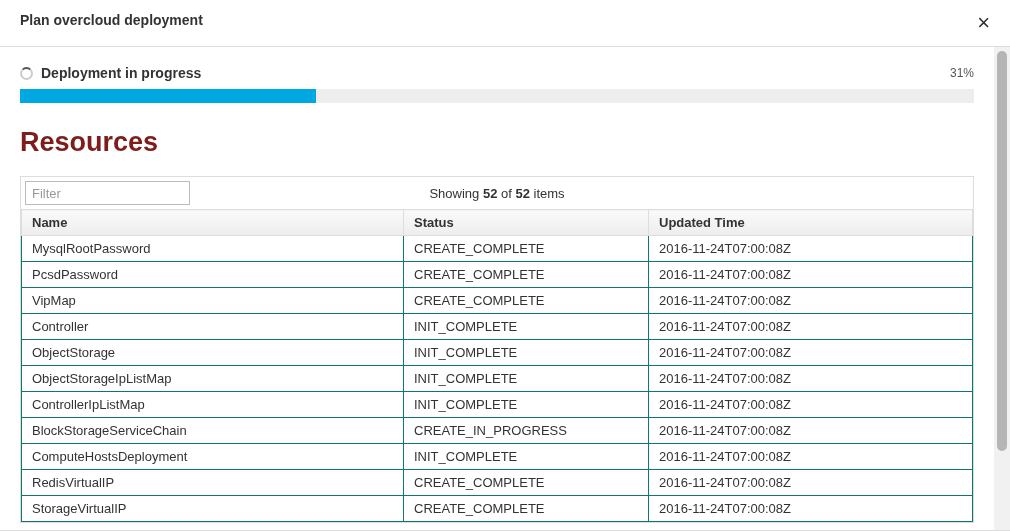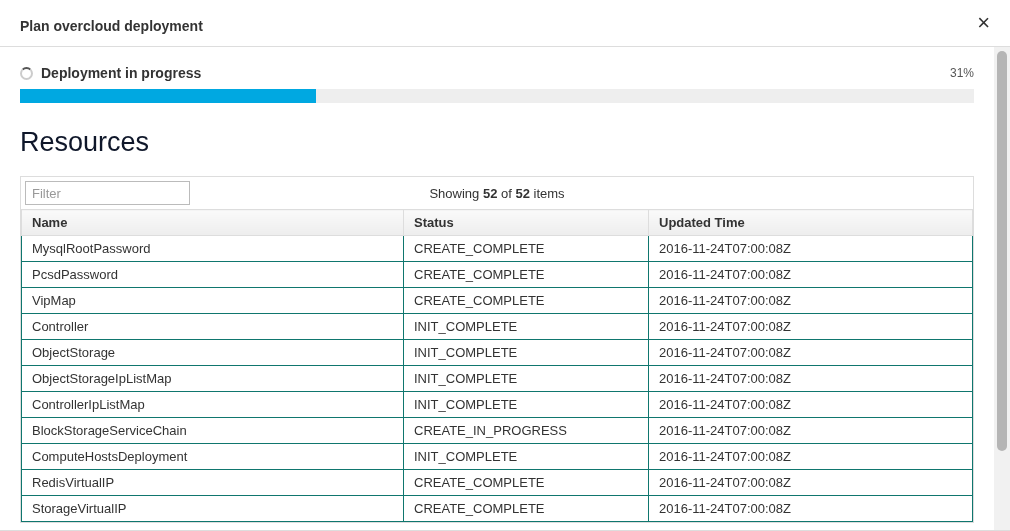--- a/index.html
+++ b/index.html
@@ -13,21 +13,21 @@
   }
   .modal {
     width: 1010px;
     height: 531px;
     display: flex;
     flex-direction: column;
     border-bottom: 1px solid #ddd;
   }
   .modal-header {
     display: flex;
-    align-items: flex-end;
+    align-items: flex-start;
     justify-content: space-between;
     padding: 12px 20px 12px 20px;
     border-bottom: 1px solid #ddd;
     background: #fff;
   }
   .modal-title {
     font-size: 14px;
     font-weight: 700;
     color: #333;
   }
@@ -98,22 +98,22 @@
     background: #eee;
     margin-bottom: 24px;
     position: relative;
   }
   .progress-bar {
     height: 100%;
     background: #00a8e1;
   }
   .section-title {
     font-size: 27px;
-    font-weight: 400;
-    color: #0f172a;
+    font-weight: 700;
+    color: #7f1d1d;
     margin-bottom: 18px;
   }
   .table-wrap {
     border: 1px solid #ddd;
   }
   .filter-row {
     display: flex;
     align-items: center;
     padding: 4px 4px;
     background: #fff;

